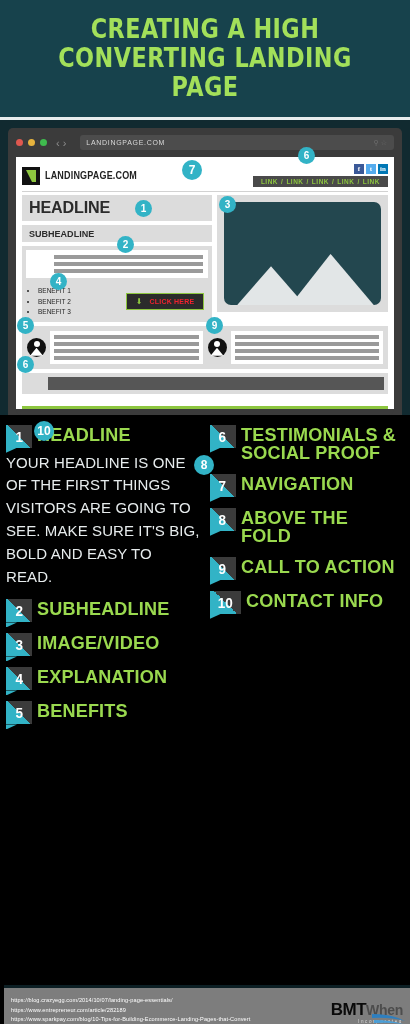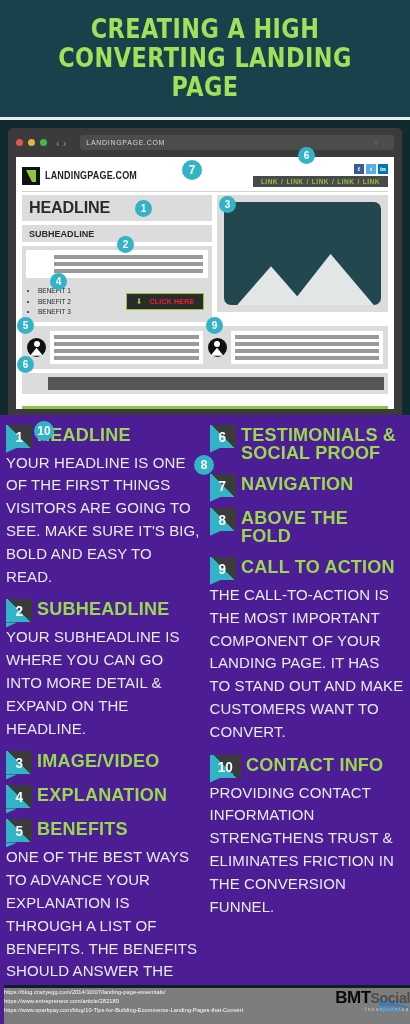--- a/index.html
+++ b/index.html
@@ -2,21 +2,21 @@
 <html><head>
 <meta charset="utf-8">
 <style>
   * { box-sizing: border-box; margin: 0; padding: 0; }
   html, body {
     width: 410px; height: 1024px;
     background: #0f2429;
     font-family: "Liberation Sans", sans-serif;
     overflow: hidden;
   }
-  .page { position: relative; width: 410px; height: 1024px; background: #4c1d95; }
+  .page { position: relative; width: 410px; height: 1024px; background: #000000; }
 
   
   .title-band {
     background: #17424c;
     padding: 14px 10px 16px;
     text-align: center;
     border-bottom: 3px solid #e8edee;
   }
   .title-line {
     color: #a3e05a;
@@ -170,21 +170,21 @@
   }
   .item-body {
     color: #e7eced; font-size: 15px; line-height: 1.52; text-transform: uppercase;
     letter-spacing: 0.1px;
     font-family: "Liberation Sans Narrow", "Liberation Sans", sans-serif;
   }
 
   
   .footer {
     position: absolute; bottom: 0; left: 4px; right: 0; height: 39px;
-    background: #7d7d7d; display: flex; align-items: flex-start; padding: 0 0;
+    background: #7d7d7d; display: flex; align-items: flex-end; padding: 0 7px;
     border-top: 3px solid #0c1f24;
   }
   .sources { font-size: 5.6px; color: #ffffff; line-height: 1.65; letter-spacing: 0.1px; }
   .bmt { margin-left: auto; position: relative; text-align: right; }
   .bmt-row { display: flex; align-items: baseline; justify-content: flex-end; }
   .bmt-b { font-size: 17px; font-weight: bold; color: #0a0a0a; letter-spacing: -0.5px;
            font-family: "Liberation Sans Narrow", "Liberation Sans", sans-serif; }
   .bmt-m { font-size: 14px; font-weight: bold; color: #4d4d4d; letter-spacing: -0.3px;
            font-family: "Liberation Sans Narrow", "Liberation Sans", sans-serif; }
   .bmt-inc { font-size: 4.6px; color: #d8d8d8; letter-spacing: 1.6px; margin-top: -1px; }
@@ -340,21 +340,20 @@
         <div class="item-body">Your headline is one of the first things visitors are going to see. Make sure it's big, bold and easy to read.</div>
       </div>
 
       <div class="item">
         <div class="item-head">
           <div class="badge">
             <span>2</span>
           </div>
           <div class="item-title">Subheadline</div>
         </div>
-        <div class="item-body">Your subheadline is where you can go into more detail &amp; expand on the headline.</div>
       </div>
 
       <div class="item">
         <div class="item-head">
           <div class="badge">
             <span>3</span>
           </div>
           <div class="item-title">Image/Video</div>
         </div>
       </div>
@@ -368,21 +367,20 @@
         </div>
       </div>
 
       <div class="item">
         <div class="item-head">
           <div class="badge">
             <span>5</span>
           </div>
           <div class="item-title">Benefits</div>
         </div>
-        <div class="item-body">One of the best ways to advance your explanation is through a list of benefits. The benefits should answer the user's question, "What's in it for me?"</div>
       </div>
     </div>
 
     <div class="col">
       <div class="item">
         <div class="item-head">
           <div class="badge">
             <span>6</span>
           </div>
           <div class="item-title">Testimonials &amp; Social Proof</div>
@@ -407,45 +405,43 @@
         </div>
       </div>
 
       <div class="item">
         <div class="item-head">
           <div class="badge">
             <span>9</span>
           </div>
           <div class="item-title">Call to Action</div>
         </div>
-        <div class="item-body">The call-to-action is the most important component of your landing page. It has to stand out and make customers want to convert.</div>
       </div>
 
       <div class="item">
         <div class="item-head">
           <div class="badge wide">
             <span>10</span>
           </div>
           <div class="item-title">Contact Info</div>
         </div>
-        <div class="item-body">Providing contact information strengthens trust &amp; eliminates friction  in the conversion funnel.</div>
       </div>
     </div>
   </div>
 
   <div class="footer">
     <div class="sources">
       <div>https://blog.crazyegg.com/2014/10/07/landing-page-essentials/</div>
       <div>https://www.entrepreneur.com/article/282189</div>
       <div>https://www.sparkpay.com/blog/10-Tips-for-Building-Ecommerce-Landing-Pages-that-Convert</div>
     </div>
     <div class="bmt">
       <div class="bmt-row">
         <span class="bmt-b">BMT</span>
-        <span class="bmt-m">Social</span>
+        <span class="bmt-m">When</span>
       </div>
       <div class="bmt-inc">Incorporated</div>
       <svg class="swoosh" viewBox="0 0 34 13">
         <path d="M0 2 Q20 2 33 9 Q18 5 0 6 Z" fill="#2e7fbf"></path>
         <path d="M2 8 Q18 8 31 12 Q16 10 2 11 Z" fill="#4a9fd8"></path>
       </svg>
     </div>
   </div>
 
 </div>

